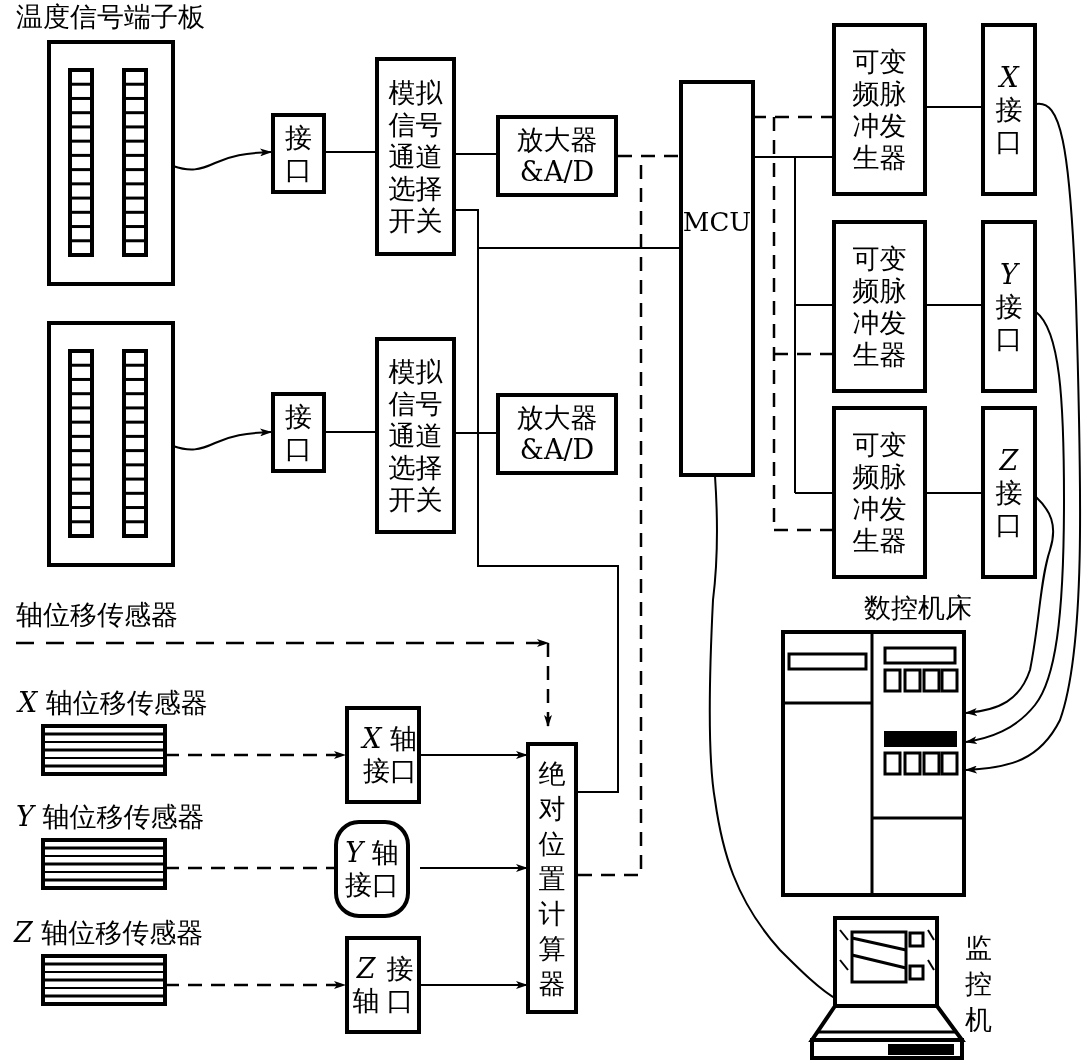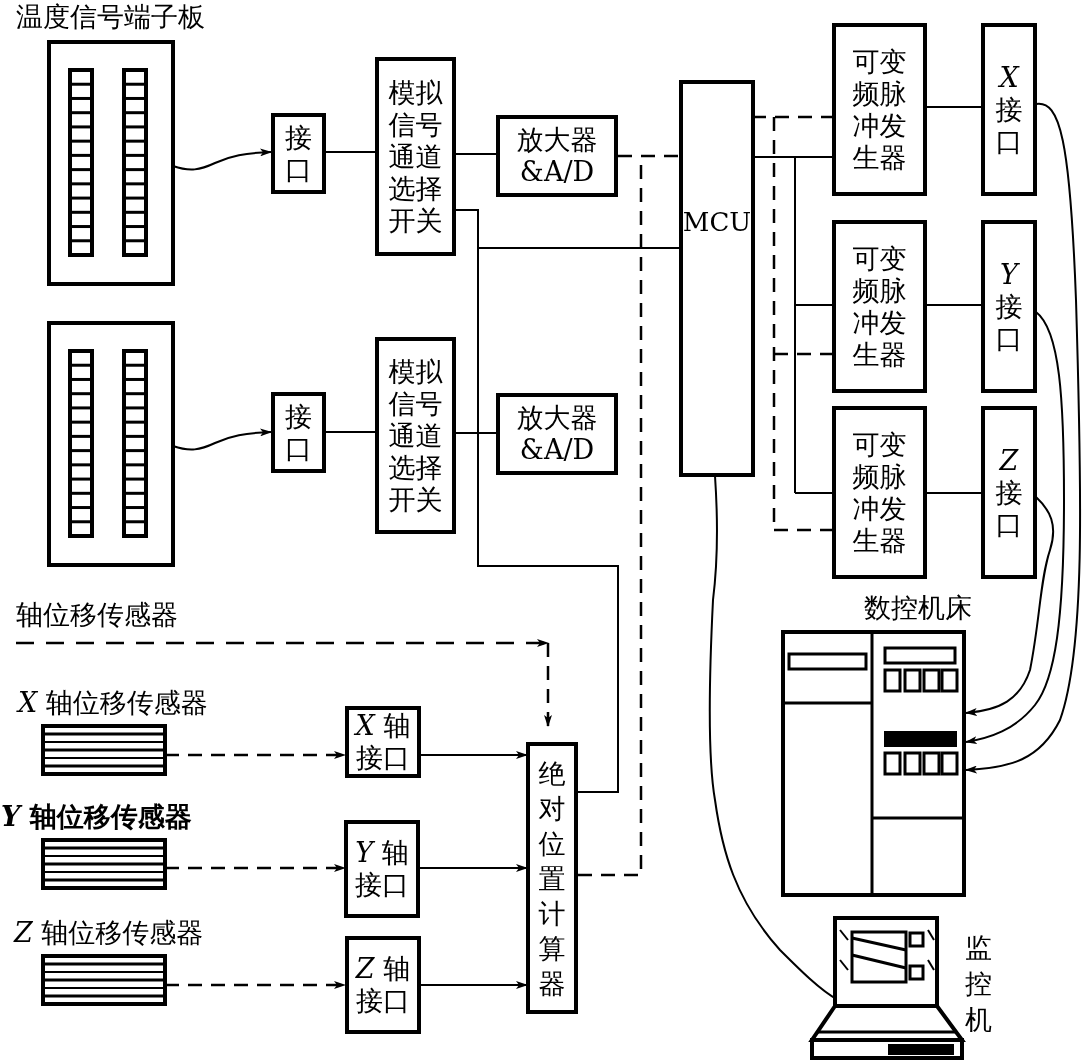--- a/index.html
+++ b/index.html
@@ -192,21 +192,21 @@
 </svg>
 
 <div class="lbl" style="left:16px;top:2px;">温度信号端子板</div>
 <div class="lbl" style="left:16px;top:600px;">轴位移传感器</div>
 <div class="lbl" style="left:816px;top:593px;margin-left:48px;">数控机床</div>
 <div class="lbl vtext" style="left:965px;top:930px;line-height:36px;">监
 控
 机</div>
 
 <div class="lbl" style="left:18px;top:688px;"><span class="axis-letter">X</span> <span>轴位移传感器</span></div>
-<div class="lbl" style="left:1px;top:802px;font-weight:bold;"><span class="axis-letter">Y</span> <span>轴位移传感器</span></div>
+<div class="lbl" style="left:16px;top:802px;"><span class="axis-letter">Y</span> <span>轴位移传感器</span></div>
 <div class="lbl" style="left:14px;top:918px;"><span class="axis-letter">Z</span> <span>轴位移传感器</span></div>
 
 <div class="box" style="left:271px;top:113px;width:55px;height:81px;">
     <span class="vtext">接
 口</span>
   </div>
 <div class="box" style="left:271px;top:392px;width:55px;height:81px;">
     <span class="vtext">接
 口</span>
   </div>
@@ -267,29 +267,29 @@
     <span class="vtext axis-letter">Y</span>
     <span class="vtext">接
 口</span>
   </div>
 <div class="box" style="left:981px;top:406px;width:56px;height:173px;flex-direction:column;">
     <span class="vtext axis-letter">Z</span>
     <span class="vtext">接
 口</span>
   </div>
 
-<div class="box" style="left:345px;top:706px;width:76px;height:72px;flex-direction:column;">
+<div class="box" style="left:345px;top:706px;width:76px;height:98px;flex-direction:column;align-items:flex-end;">
     <span class="vtext"><span class="axis-letter">X</span><span> 轴</span></span>
     <span class="vtext">接口</span>
   </div>
-<div class="box" style="left:344px;top:820px;width:76px;height:98px;flex-direction:column;">
+<div class="box" style="left:334px;top:820px;width:76px;height:98px;flex-direction:column;border-radius:25px;">
     <span class="vtext"><span class="axis-letter">Y</span><span> 轴</span></span>
     <span class="vtext">接口</span>
   </div>
-<div class="box" style="left:345px;top:936px;width:76px;height:98px;flex-direction:column;">
+<div class="box" style="left:345px;top:936px;width:76px;height:98px;flex-direction:row;">
     <span class="vtext"><span class="axis-letter">Z</span><span> 轴</span></span>
     <span class="vtext">接口</span>
   </div>
 
 <div class="box" style="left:526px;top:742px;width:52px;height:272px;">
     <span class="vtext" style="line-height:35px;">绝
 对
 位
 置
 计

